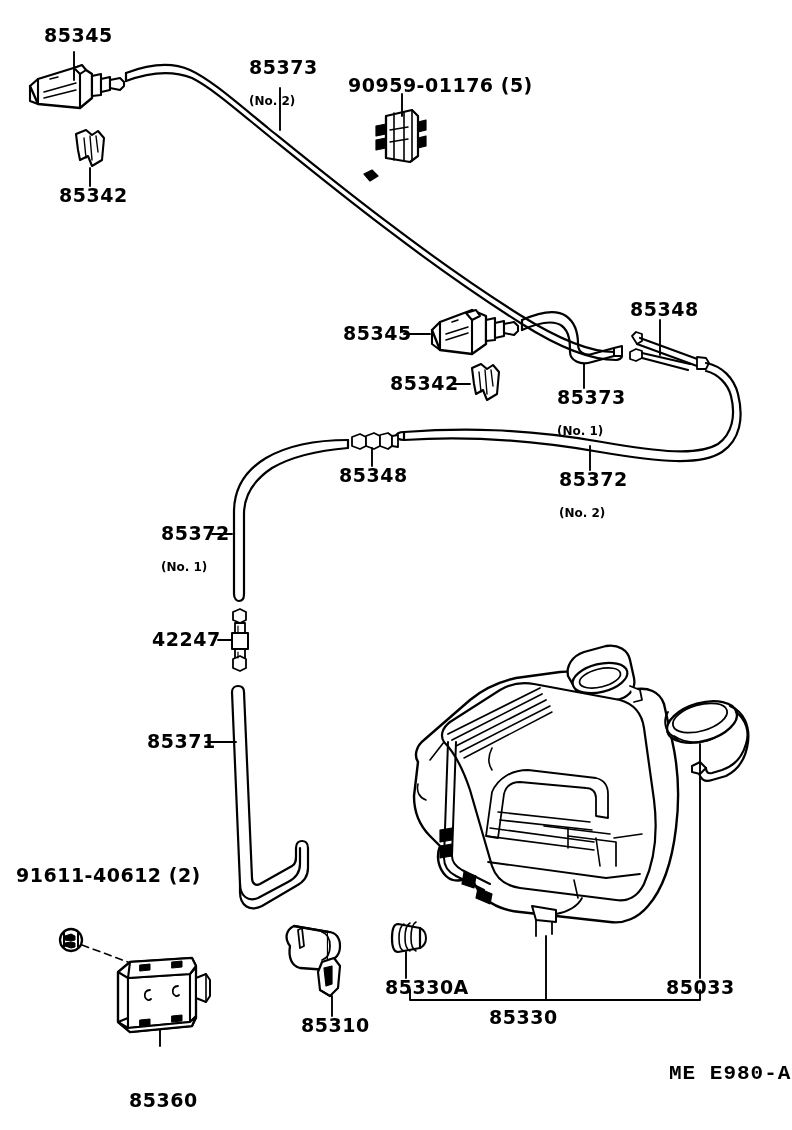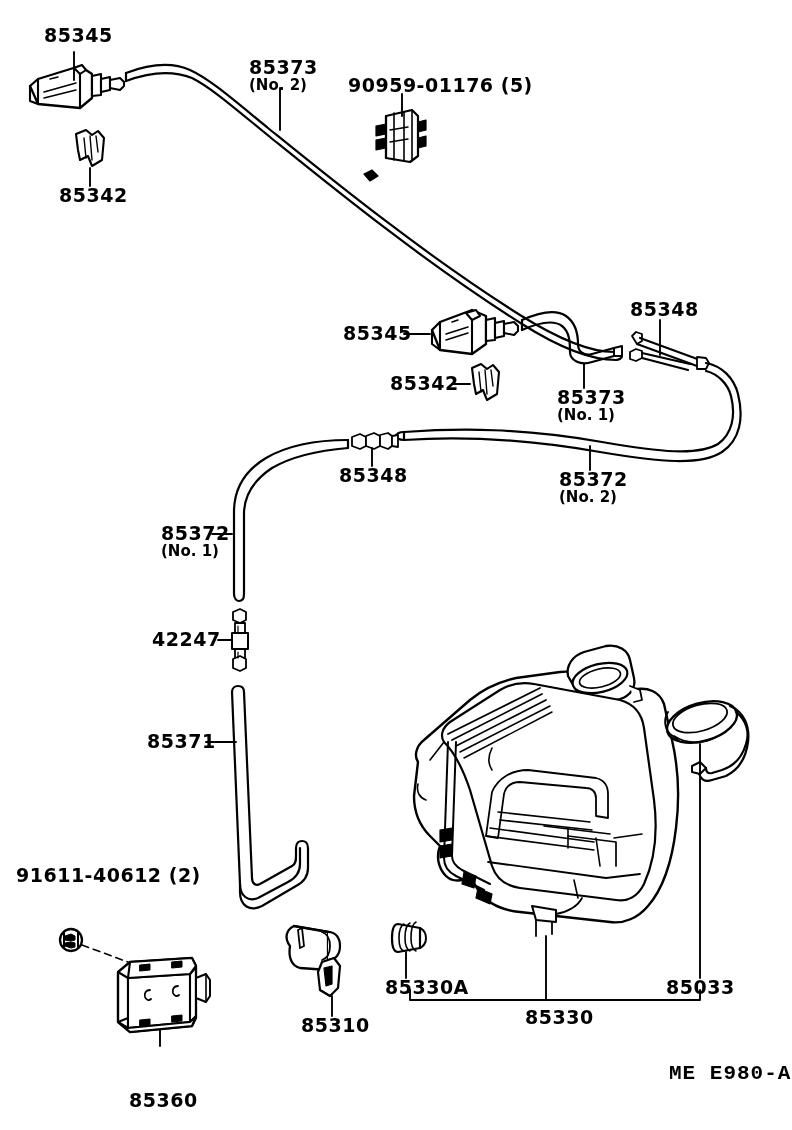--- a/index.html
+++ b/index.html
@@ -16,24 +16,24 @@
     font-family:"DejaVu Sans","Liberation Sans",sans-serif;
     font-weight:bold;
     font-size:19px;
     letter-spacing:0.5px;
     line-height:1;
     white-space:nowrap;
     color:#000;
   }
   .lbl .sub{
     display:block;
-    font-size:15px;
+    font-size:12px;
     font-weight:bold;
     letter-spacing:0px;
-    margin-top:1px;
+    margin-top:18px;
   }
   .lbl.ctr{text-align:center;}
   .footer{
     position:absolute;
     font-family:Liberation Mono, monospace;
     font-weight:bold;
     font-size:21px;
     letter-spacing:1px;
     white-space:nowrap;
   }
@@ -419,21 +419,21 @@
   </div>
 
   <div class="lbl ctr" style="left:301px;top:1016px;width:62px;text-align:right;">
     <span>85310</span>
   </div>
 
   <div class="lbl" style="left:385px;top:978px;">
     <span>85330A</span>
   </div>
 
-  <div class="lbl ctr" style="left:525px;top:1008px;width:62px;">
+  <div class="lbl ctr" style="left:489px;top:1008px;width:62px;">
     <span>85330</span>
   </div>
 
   <div class="lbl" style="left:660px;top:978px;margin-left:6px;">
     <span>85033</span>
   </div>
 
   <div class="footer" style="left:669px;top:1062px;">ME  E980-A</div>
 
 </div>

